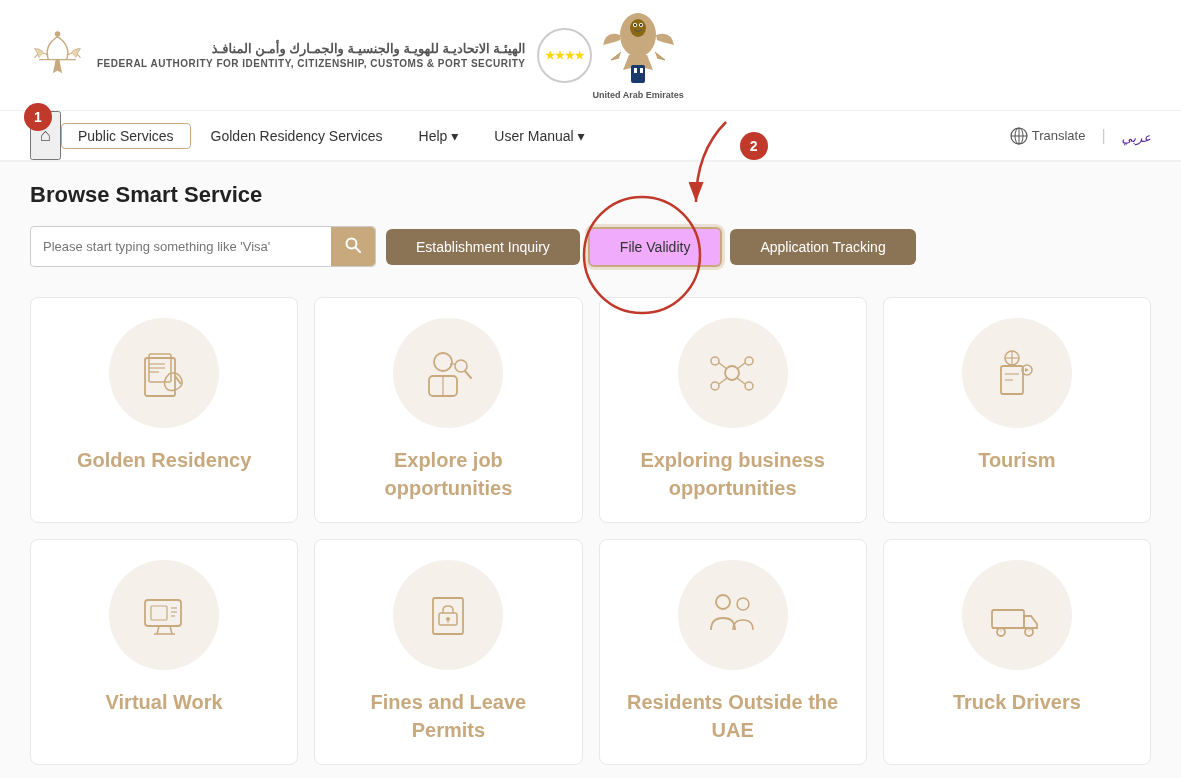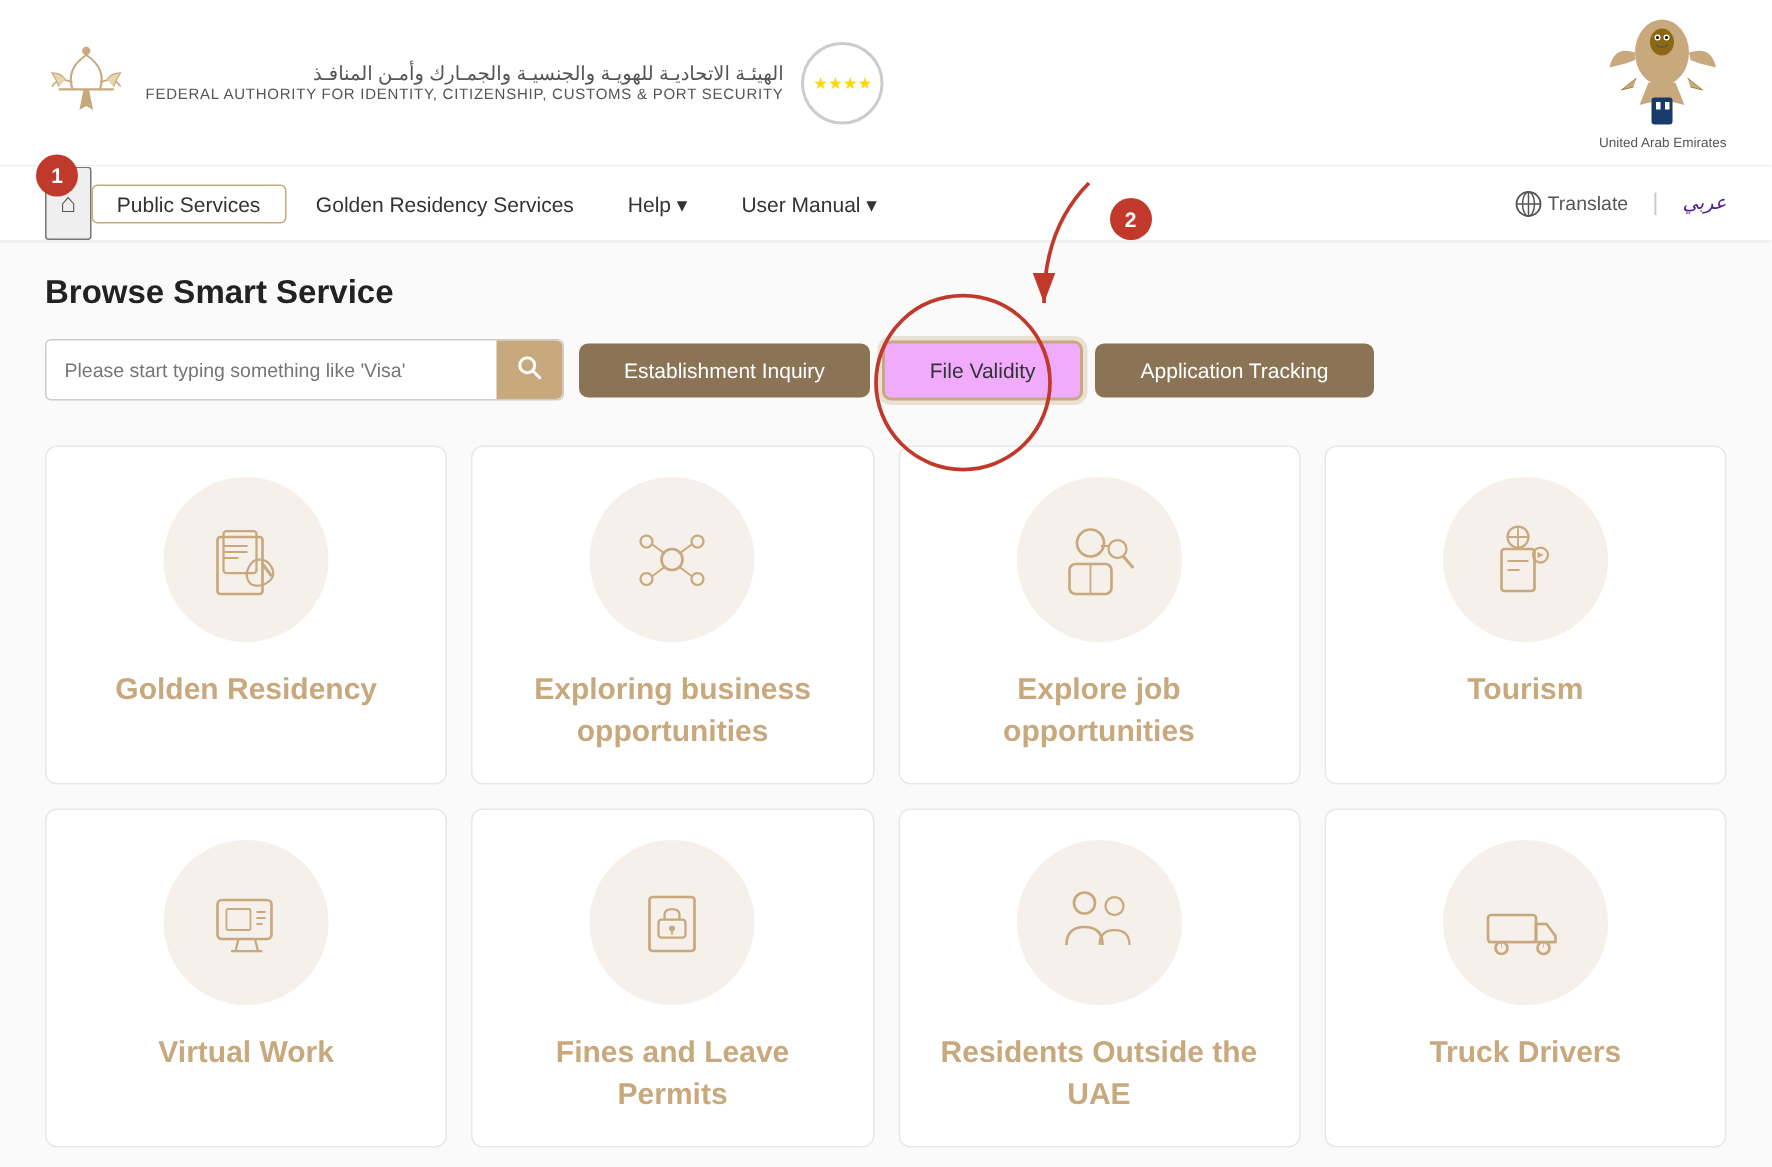--- a/index.html
+++ b/index.html
@@ -2,24 +2,24 @@
 <html><head>
   <meta charset="utf-8">
   <style>
     * { box-sizing: border-box; margin: 0; padding: 0; }
     body { font-family: Arial, sans-serif; background: #fff; min-height: 778px; }
 
     
     .header {
       display: flex;
       align-items: center;
-      justify-content: space-between;
       padding: 10px 30px;
       border-bottom: 1px solid #eee;
       background: #fff;
+      font-weight: bold;
     }
     .header-left {
       display: flex;
       align-items: center;
       gap: 12px;
     }
     .logo-bird {
       width: 55px;
       height: 70px;
     }
@@ -87,21 +87,21 @@
       text-decoration: none;
     }
     .nav-item.active {
       border: 1.5px solid #c8a97e;
       border-radius: 4px;
       color: #333;
     }
     .nav-right {
       margin-left: auto;
       display: flex;
-      align-items: flex-start;
+      align-items: flex-end;
       gap: 16px;
     }
     .translate-btn {
       display: flex;
       align-items: center;
       gap: 4px;
       font-size: 13px;
       color: #555;
       cursor: pointer;
       background: none;
@@ -374,49 +374,49 @@
           <line x1="12" y1="26" x2="22" y2="26" stroke="#c8a97e" stroke-width="1.2"></line>
           <path d="M32,28 Q40,25 44,32 Q48,40 38,44 Q30,46 28,40 Q26,34 32,28Z" fill="none" stroke="#c8a97e" stroke-width="1.5"></path>
           <line x1="38" y1="30" x2="44" y2="38" stroke="#c8a97e" stroke-width="2"></line>
         </svg>
       </div>
       <span class="card-label">Golden Residency</span>
     </div>
     <div class="card">
       <div class="card-icon-circle">
         <svg width="55" height="55" viewBox="0 0 55 55">
+          <circle cx="22" cy="16" r="9" fill="none" stroke="#c8a97e" stroke-width="1.8"></circle>
+          <rect x="8" y="30" width="28" height="20" rx="4" fill="none" stroke="#c8a97e" stroke-width="1.8"></rect>
+          <line x1="22" y1="30" x2="22" y2="50" stroke="#c8a97e" stroke-width="1.2"></line>
+          <circle cx="40" cy="20" r="6" fill="none" stroke="#c8a97e" stroke-width="1.5"></circle>
+          <line x1="44" y1="25" x2="50" y2="32" stroke="#c8a97e" stroke-width="2" stroke-linecap="round"></line>
+          <line x1="29" y1="18" x2="34" y2="18" stroke="#c8a97e" stroke-width="1.2"></line>
+        </svg>
+      </div>
+      <span class="card-label">Explore job opportunities</span>
+    </div>
+    <div class="card">
+      <div class="card-icon-circle">
+        <svg width="55" height="55" viewBox="0 0 55 55">
           <circle cx="27" cy="27" r="7" fill="none" stroke="#c8a97e" stroke-width="1.8"></circle>
           <circle cx="10" cy="15" r="4" fill="none" stroke="#c8a97e" stroke-width="1.5"></circle>
           <circle cx="44" cy="15" r="4" fill="none" stroke="#c8a97e" stroke-width="1.5"></circle>
           <circle cx="10" cy="40" r="4" fill="none" stroke="#c8a97e" stroke-width="1.5"></circle>
           <circle cx="44" cy="40" r="4" fill="none" stroke="#c8a97e" stroke-width="1.5"></circle>
           <line x1="14" y1="17" x2="22" y2="23" stroke="#c8a97e" stroke-width="1.3"></line>
           <line x1="40" y1="17" x2="32" y2="23" stroke="#c8a97e" stroke-width="1.3"></line>
           <line x1="14" y1="38" x2="22" y2="32" stroke="#c8a97e" stroke-width="1.3"></line>
           <line x1="40" y1="38" x2="32" y2="32" stroke="#c8a97e" stroke-width="1.3"></line>
         </svg>
       </div>
       <span class="card-label">Exploring business opportunities</span>
     </div>
     <div class="card">
       <div class="card-icon-circle">
         <svg width="55" height="55" viewBox="0 0 55 55">
-          <circle cx="22" cy="16" r="9" fill="none" stroke="#c8a97e" stroke-width="1.8"></circle>
-          <rect x="8" y="30" width="28" height="20" rx="4" fill="none" stroke="#c8a97e" stroke-width="1.8"></rect>
-          <line x1="22" y1="30" x2="22" y2="50" stroke="#c8a97e" stroke-width="1.2"></line>
-          <circle cx="40" cy="20" r="6" fill="none" stroke="#c8a97e" stroke-width="1.5"></circle>
-          <line x1="44" y1="25" x2="50" y2="32" stroke="#c8a97e" stroke-width="2" stroke-linecap="round"></line>
-          <line x1="29" y1="18" x2="34" y2="18" stroke="#c8a97e" stroke-width="1.2"></line>
-        </svg>
-      </div>
-      <span class="card-label">Explore job opportunities</span>
-    </div>
-    <div class="card">
-      <div class="card-icon-circle">
-        <svg width="55" height="55" viewBox="0 0 55 55">
           <rect x="12" y="20" width="22" height="28" rx="2" fill="none" stroke="#c8a97e" stroke-width="1.8"></rect>
           <circle cx="23" cy="12" r="7" fill="none" stroke="#c8a97e" stroke-width="1.5"></circle>
           <line x1="23" y1="5" x2="23" y2="19" stroke="#c8a97e" stroke-width="1.2"></line>
           <line x1="16" y1="12" x2="30" y2="12" stroke="#c8a97e" stroke-width="1.2"></line>
           <line x1="16" y1="28" x2="30" y2="28" stroke="#c8a97e" stroke-width="1.2"></line>
           <line x1="16" y1="34" x2="24" y2="34" stroke="#c8a97e" stroke-width="1.2"></line>
           <circle cx="38" cy="24" r="5" fill="none" stroke="#c8a97e" stroke-width="1.5"></circle>
           <path d="M36,22 L40,24 L36,26Z" fill="#c8a97e"></path>
         </svg>
       </div>

